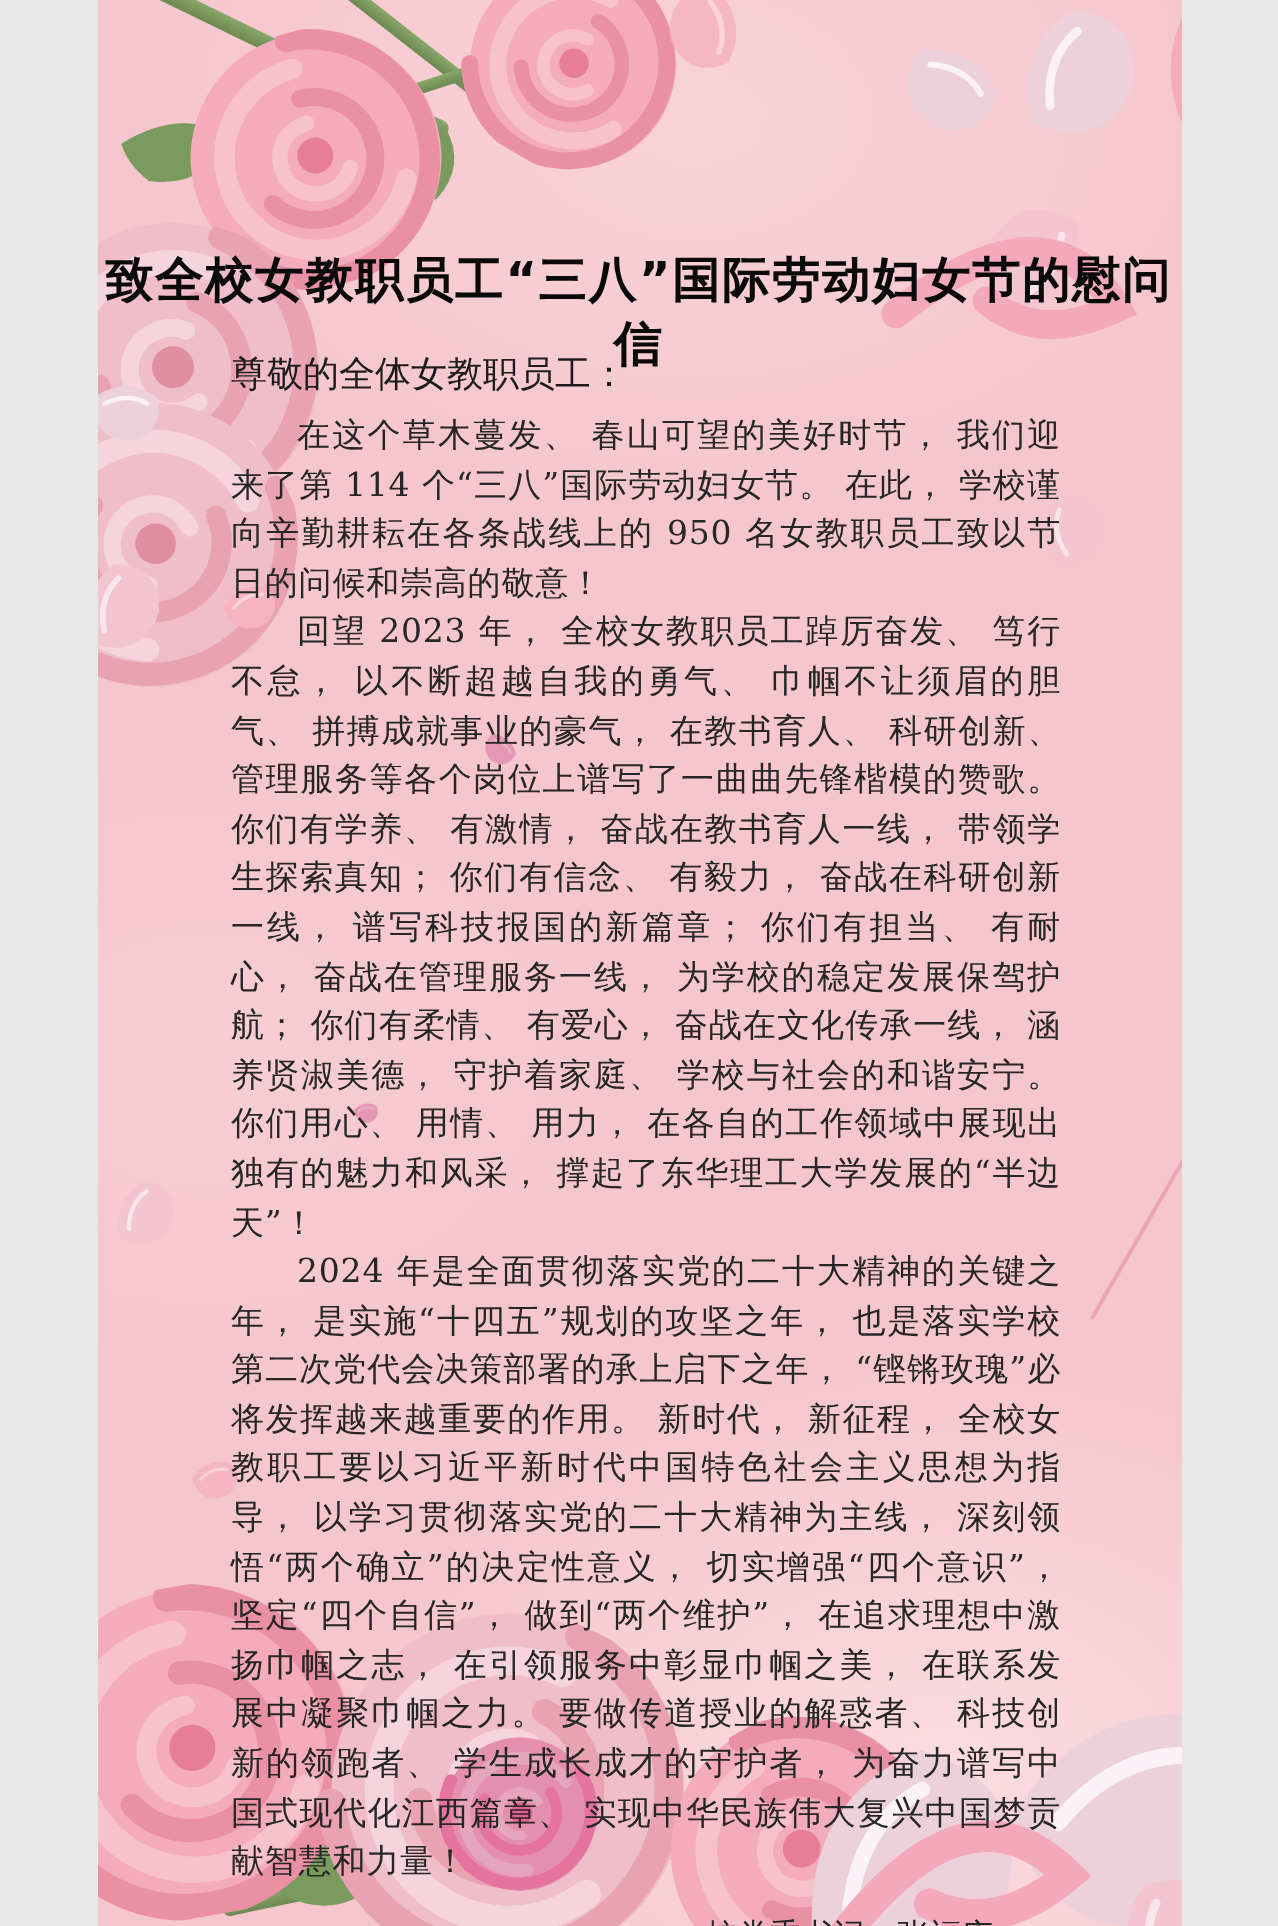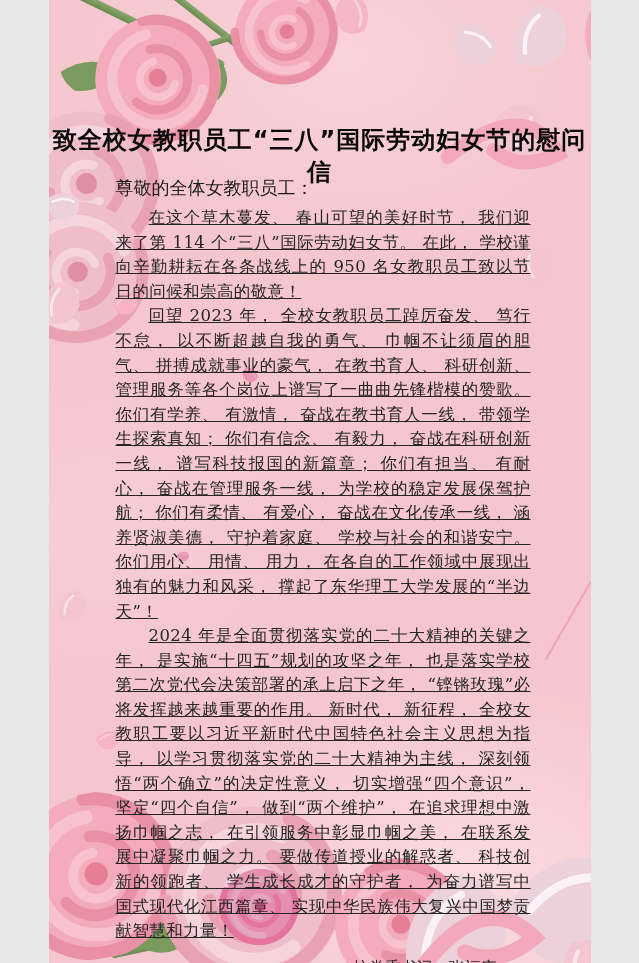--- a/index.html
+++ b/index.html
@@ -38,21 +38,21 @@
   }
   .salutation{
     margin:0 0 6px 0;
     font-weight:normal;font-size:18px;line-height:24px;
     color:#1c1c1c;
   }
   .para{
     margin:0;
     font-size:16.5px;line-height:24.6px;
     text-indent:2em;text-align:justify;
-    letter-spacing:.4px;color:#262626;text-decoration:underline;
+    letter-spacing:.4px;color:#262626;
   }
   .sig-wrap{margin-top:10px;text-align:right;padding-right:34px;}
   .sig-inner{display:inline-block;text-align:left;}
   .sig-line{font-size:16px;line-height:27px;color:#262626;}
   .sig-date{text-align:left;margin-top:17px;font-size:12px;color:#262626;}
 </style>
 </head>
 <body>
 
 <div class="page">

